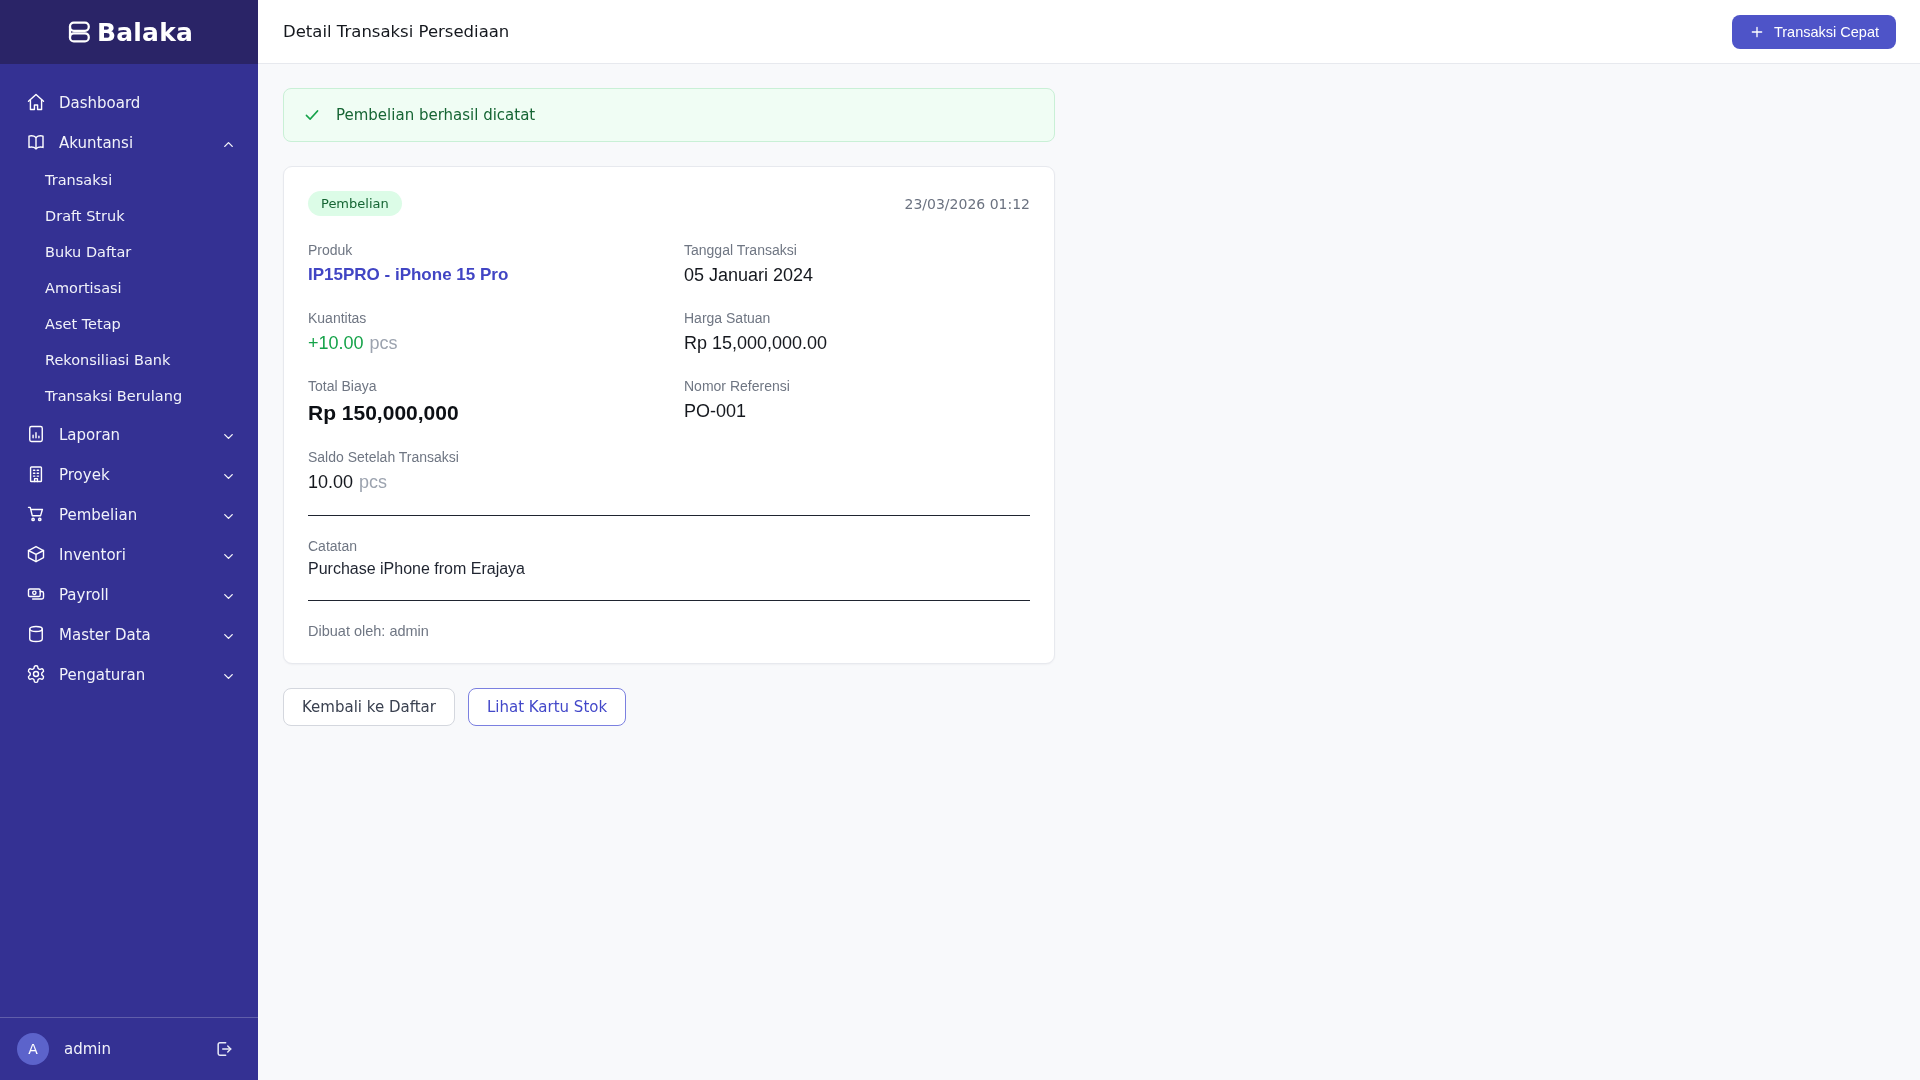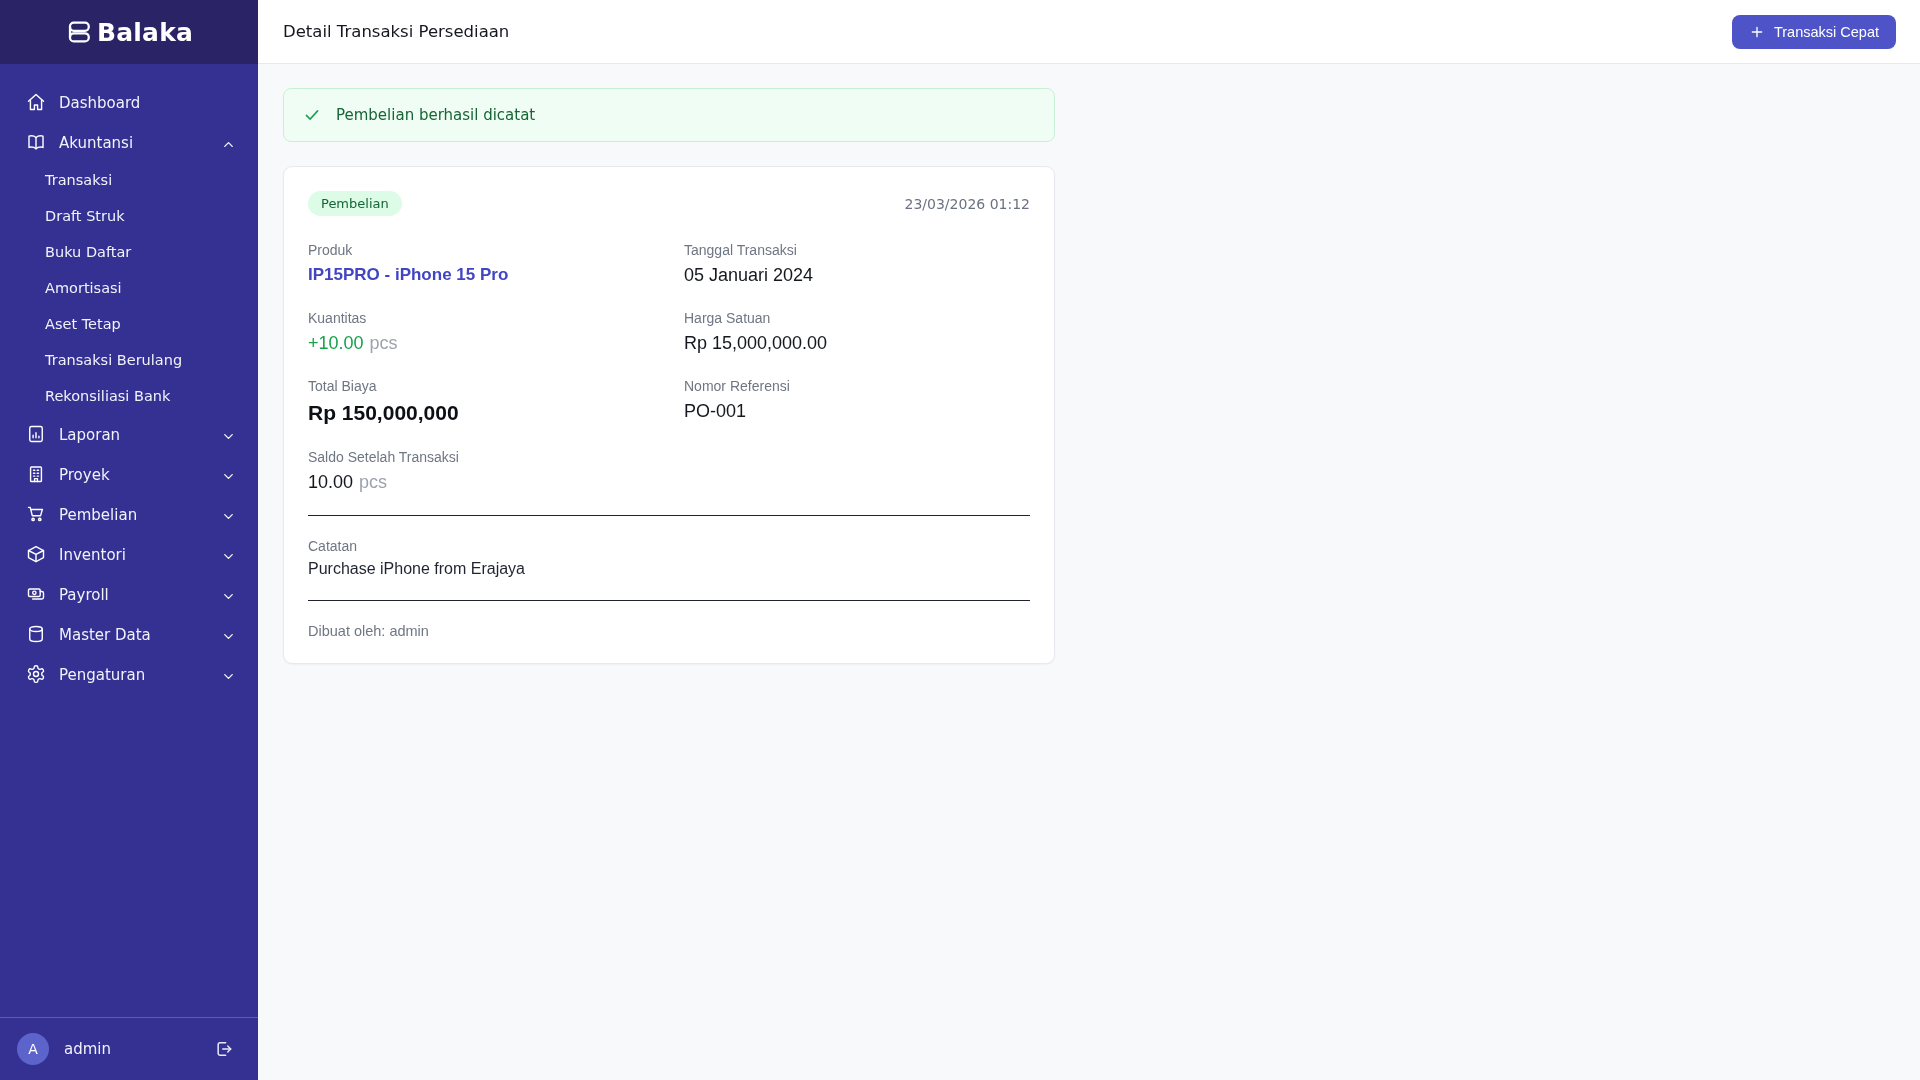--- a/index.html
+++ b/index.html
@@ -98,22 +98,22 @@
             <path d="m6 15 6-6 6 6"></path>
           </svg>
       </a>
 
       <div class="subnav">
         <a class="subnav-item">Transaksi</a>
         <a class="subnav-item">Draft Struk</a>
         <a class="subnav-item">Buku Daftar</a>
         <a class="subnav-item">Amortisasi</a>
         <a class="subnav-item">Aset Tetap</a>
+        <a class="subnav-item">Rekonsiliasi Bank</a>
         <a class="subnav-item">Transaksi Berulang</a>
-        <a class="subnav-item">Rekonsiliasi Bank</a>
       </div>
 
       <a class="nav-item">
         <svg viewBox="0 0 24 24" fill="none" stroke="#fff" stroke-width="1.7" stroke-linecap="round" stroke-linejoin="round">
             <rect x="4.5" y="3" width="15" height="18" rx="2"></rect>
             <path d="M8.5 16.5v-3M12 16.5v-6M15.5 16.5v-1.8"></path>
           </svg>
         <span>Laporan</span>
         <svg class="chev" viewBox="0 0 24 24" fill="none" stroke="#fff" stroke-width="2.2" stroke-linecap="round" stroke-linejoin="round">
             <path d="m6 9 6 6 6-6"></path>
@@ -264,16 +264,20 @@
         <div>
           <div class="note-label">Catatan</div>
           <div class="note-value">Purchase iPhone from Erajaya</div>
         </div>
 
         <hr>
 
         <div class="created-by">Dibuat oleh: admin</div>
       </div>
 
+      <div class="actions">
+        <button class="btn btn-secondary">Kembali ke Daftar</button>
+        <button class="btn btn-outline-primary">Lihat Kartu Stok</button>
+      </div>
 
     </div>
   </div>
 </div>
 
 </body></html>

